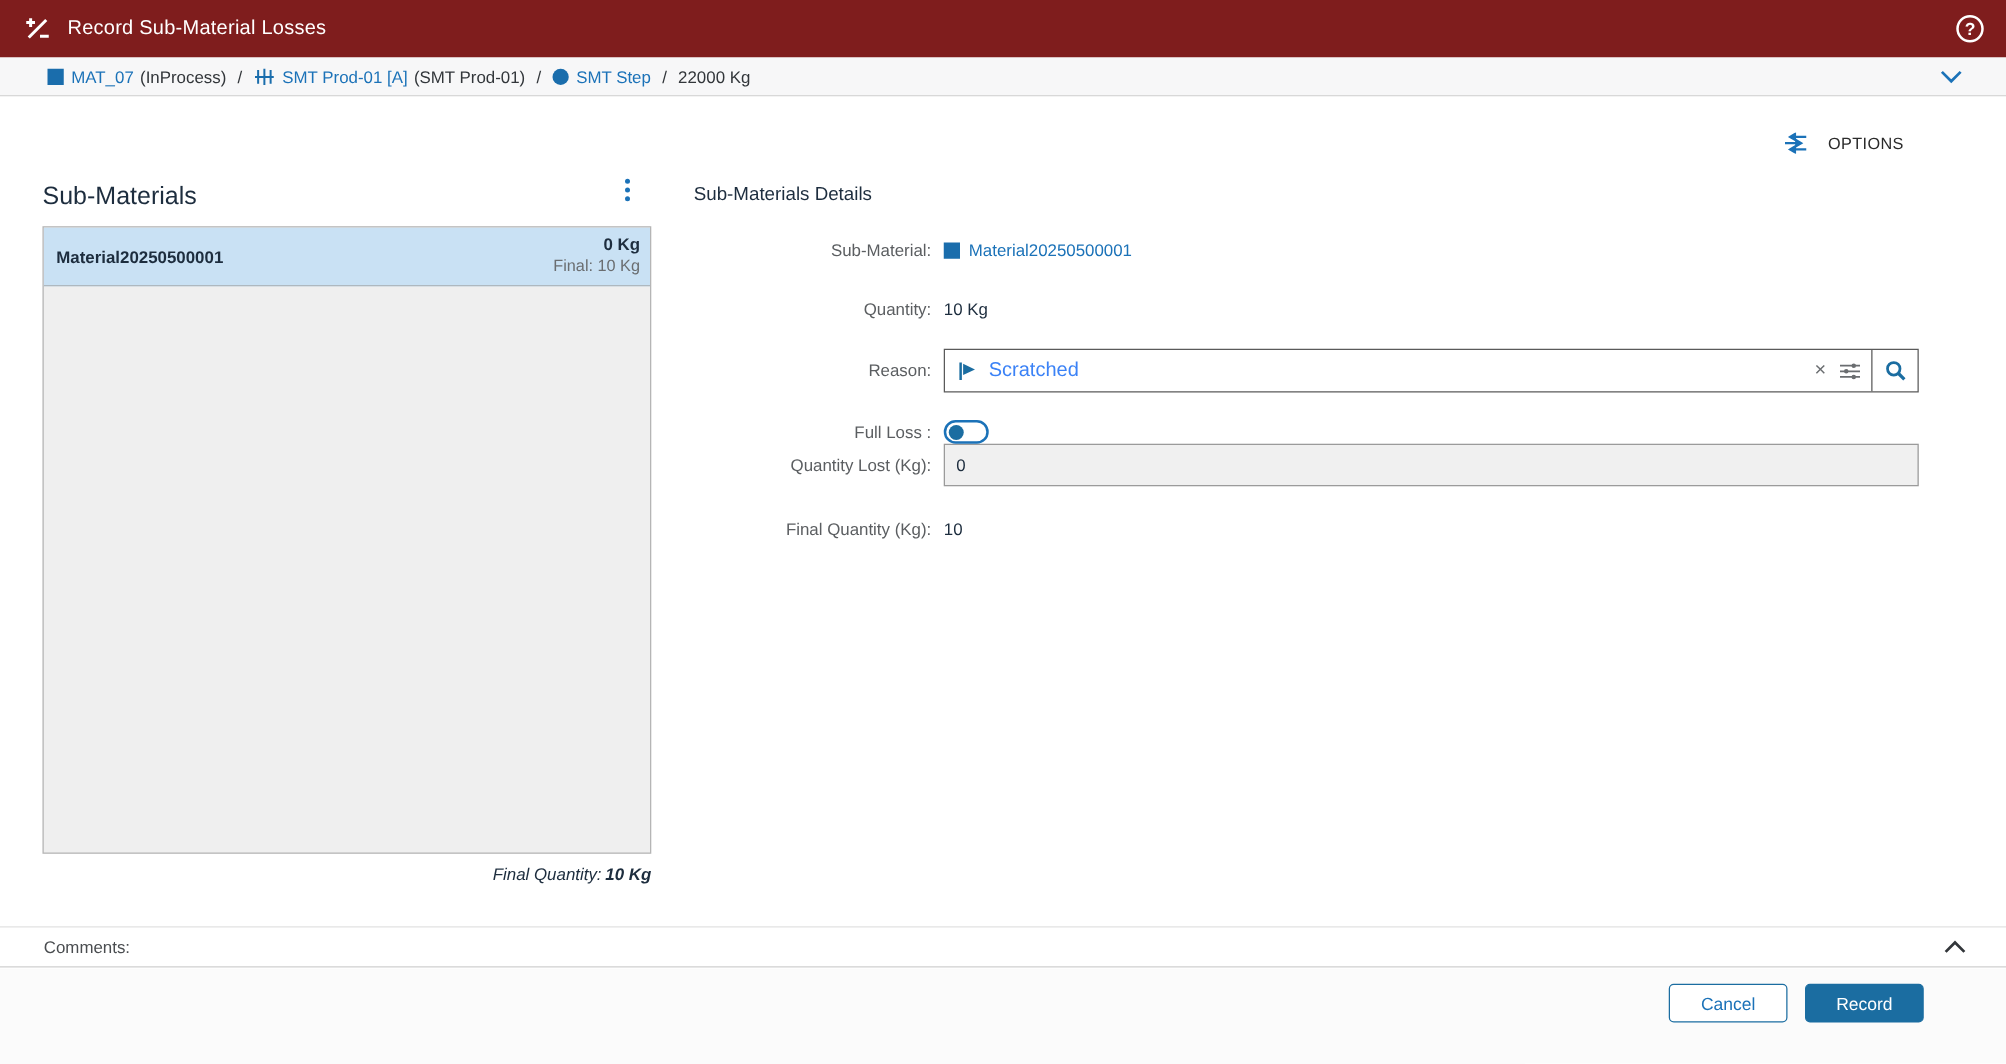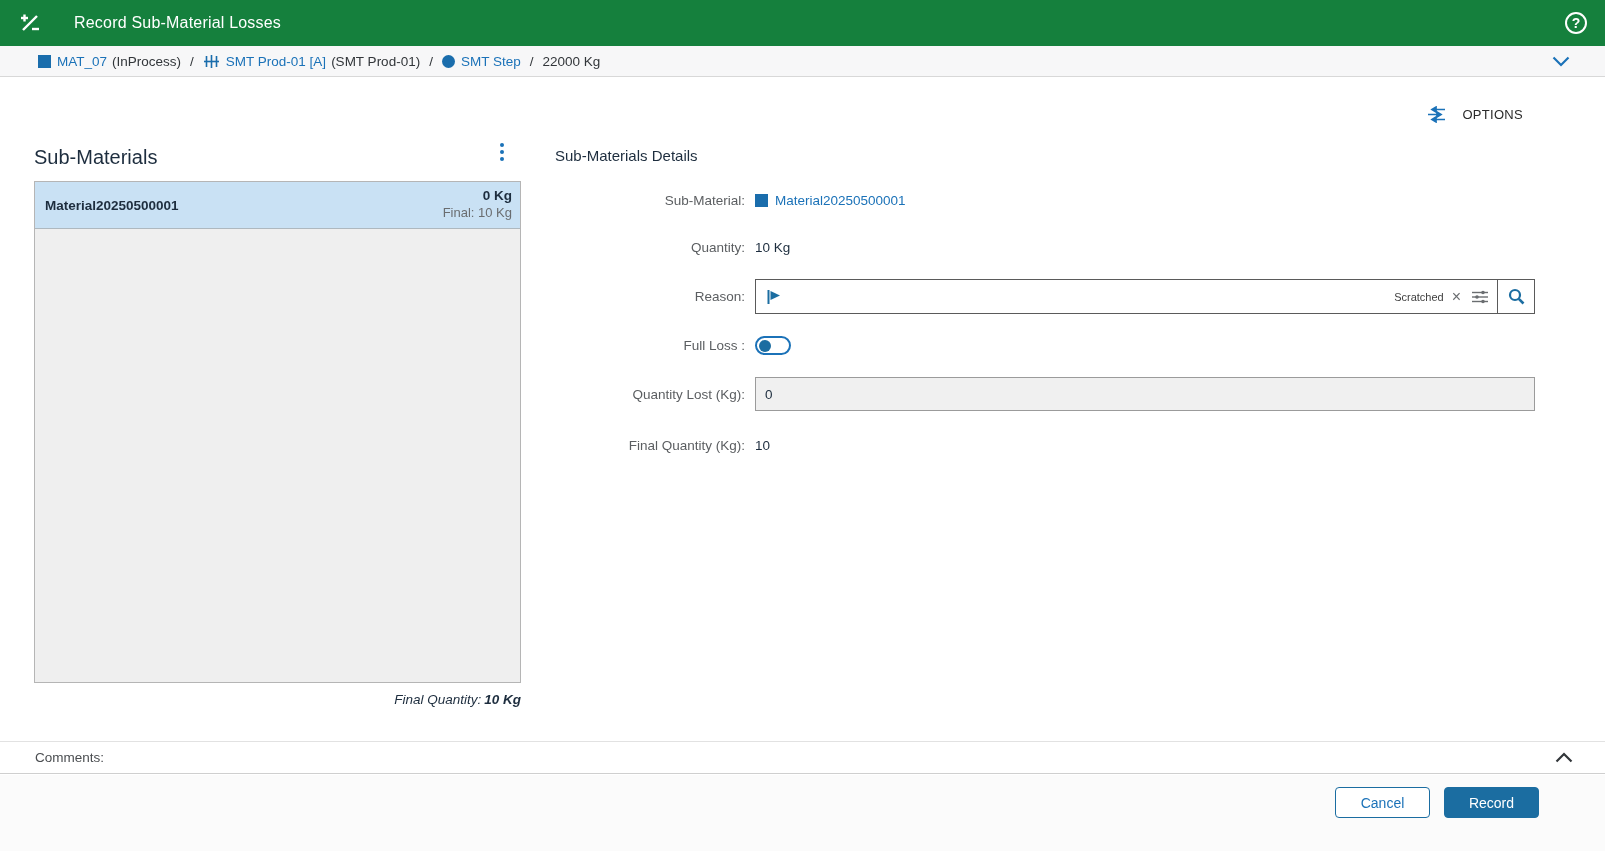--- a/index.html
+++ b/index.html
@@ -1,21 +1,21 @@
 <!DOCTYPE html>
 <html><head>
 <meta charset="utf-8">
 <style>
   * { margin:0; padding:0; box-sizing:border-box; }
   body { font-family:"Liberation Sans", sans-serif; background:#fff; }
   .app { position:relative; width:1605px; height:851px; background:#fff; overflow:hidden; }
 
   
   .titlebar { position:absolute; top:0; left:0; width:100%; height:46px;
-    background:#15803d; color:#fff; display:flex; align-items:center; padding:12px 18px;gap:20px; }
+    background:#7f1d1d; color:#fff; display:flex; align-items:center; padding:12px 18px; }
   .titlebar .t-icon { width:24px; height:24px; margin-right:12px; display:flex; align-items:center; justify-content:center; }
   .titlebar .t-text { font-size:16px; font-weight:500; letter-spacing:0.2px; }
   .titlebar .spacer { flex:1; }
   .help-btn { width:22px; height:22px; border:2px solid #fff; border-radius:50%;
     display:flex; align-items:center; justify-content:center; font-size:14px; font-weight:700; color:#fff; cursor:pointer; }
 
   
   .breadcrumb { position:absolute; top:46px; left:0; width:100%; height:31px;
     background:#f7f7f8; border-bottom:1px solid #d8d8d8; display:flex; align-items:center;
     padding:0 20px 0 38px; font-size:13.5px; color:#32363a; }
@@ -52,28 +52,28 @@
   
   .details-title { position:absolute; left:555px; top:147px; font-size:15px; color:#1d2d3e; }
   .form { position:absolute; left:555px; top:186px; width:975px; }
   .frow { display:flex; align-items:center; }
   .flabel { width:190px; text-align:right; font-size:13.5px; color:#5b5e61; flex:0 0 190px; }
   .fvalue { margin-left:10px; font-size:13.5px; color:#1d2d3e; display:flex; align-items:center; }
   .row-submat { margin-top:7px; }
   .row-qty { margin-top:32px; }
   .row-reason { margin-top:24px; }
   .row-fullloss { margin-top:22px; }
-  .row-qtylost { margin-top:22px; }
+  .row-qtylost { }
   .row-finalqty { margin-top:27px; }
   .mat-link { color:#1b72b8; cursor:pointer; margin-left:7px; }
 
   .reason-field { width:780px; height:35px; border:1px solid #5a5a5a; background:#fff;
     display:flex; align-items:center; }
   .reason-flag { margin:0 8px 0 10px; display:flex; }
-  .reason-text { flex:1; font-size:11px; color:#404040;text-align:right; }
+  .reason-text { flex:1; font-size:16px; color:#3b82f6; }
   .reason-clear { color:#6a6d70; font-size:16px; padding:0 8px; cursor:pointer; }
   .reason-sliders { padding:0 8px 0 2px; cursor:pointer; display:flex; }
   .reason-search { width:37px; height:100%; border-left:1px solid #5a5a5a;
     display:flex; align-items:center; justify-content:center; cursor:pointer; }
 
   .toggle { width:36px; height:19px; border:2px solid #1b72b8; border-radius:10px;
     background:#fff; position:relative; cursor:pointer; }
   .toggle .knob { position:absolute; left:2px; top:1.5px; width:12px; height:12px;
     background:#1b6da1; border-radius:50%; }
 

